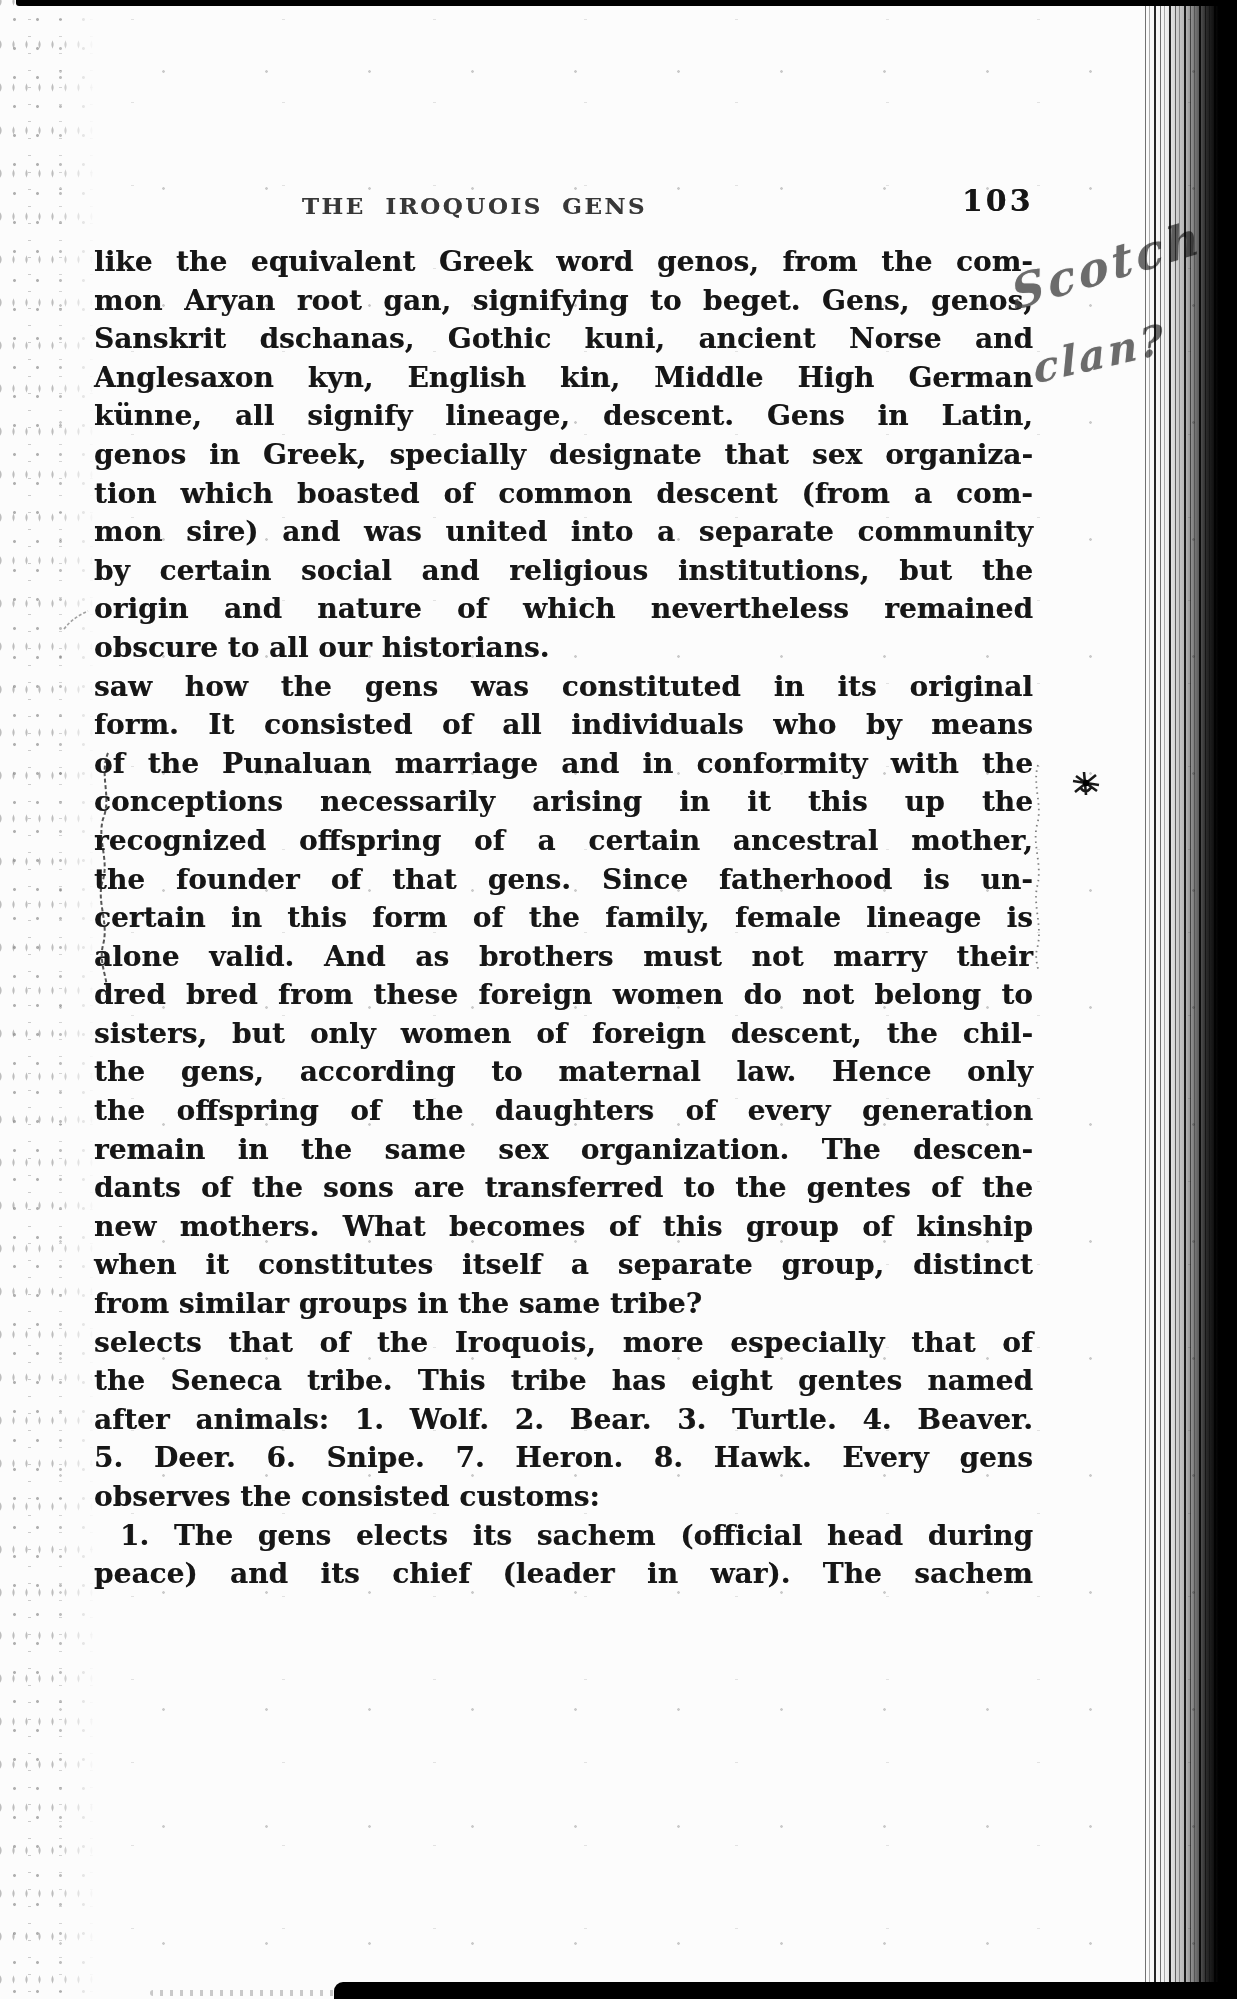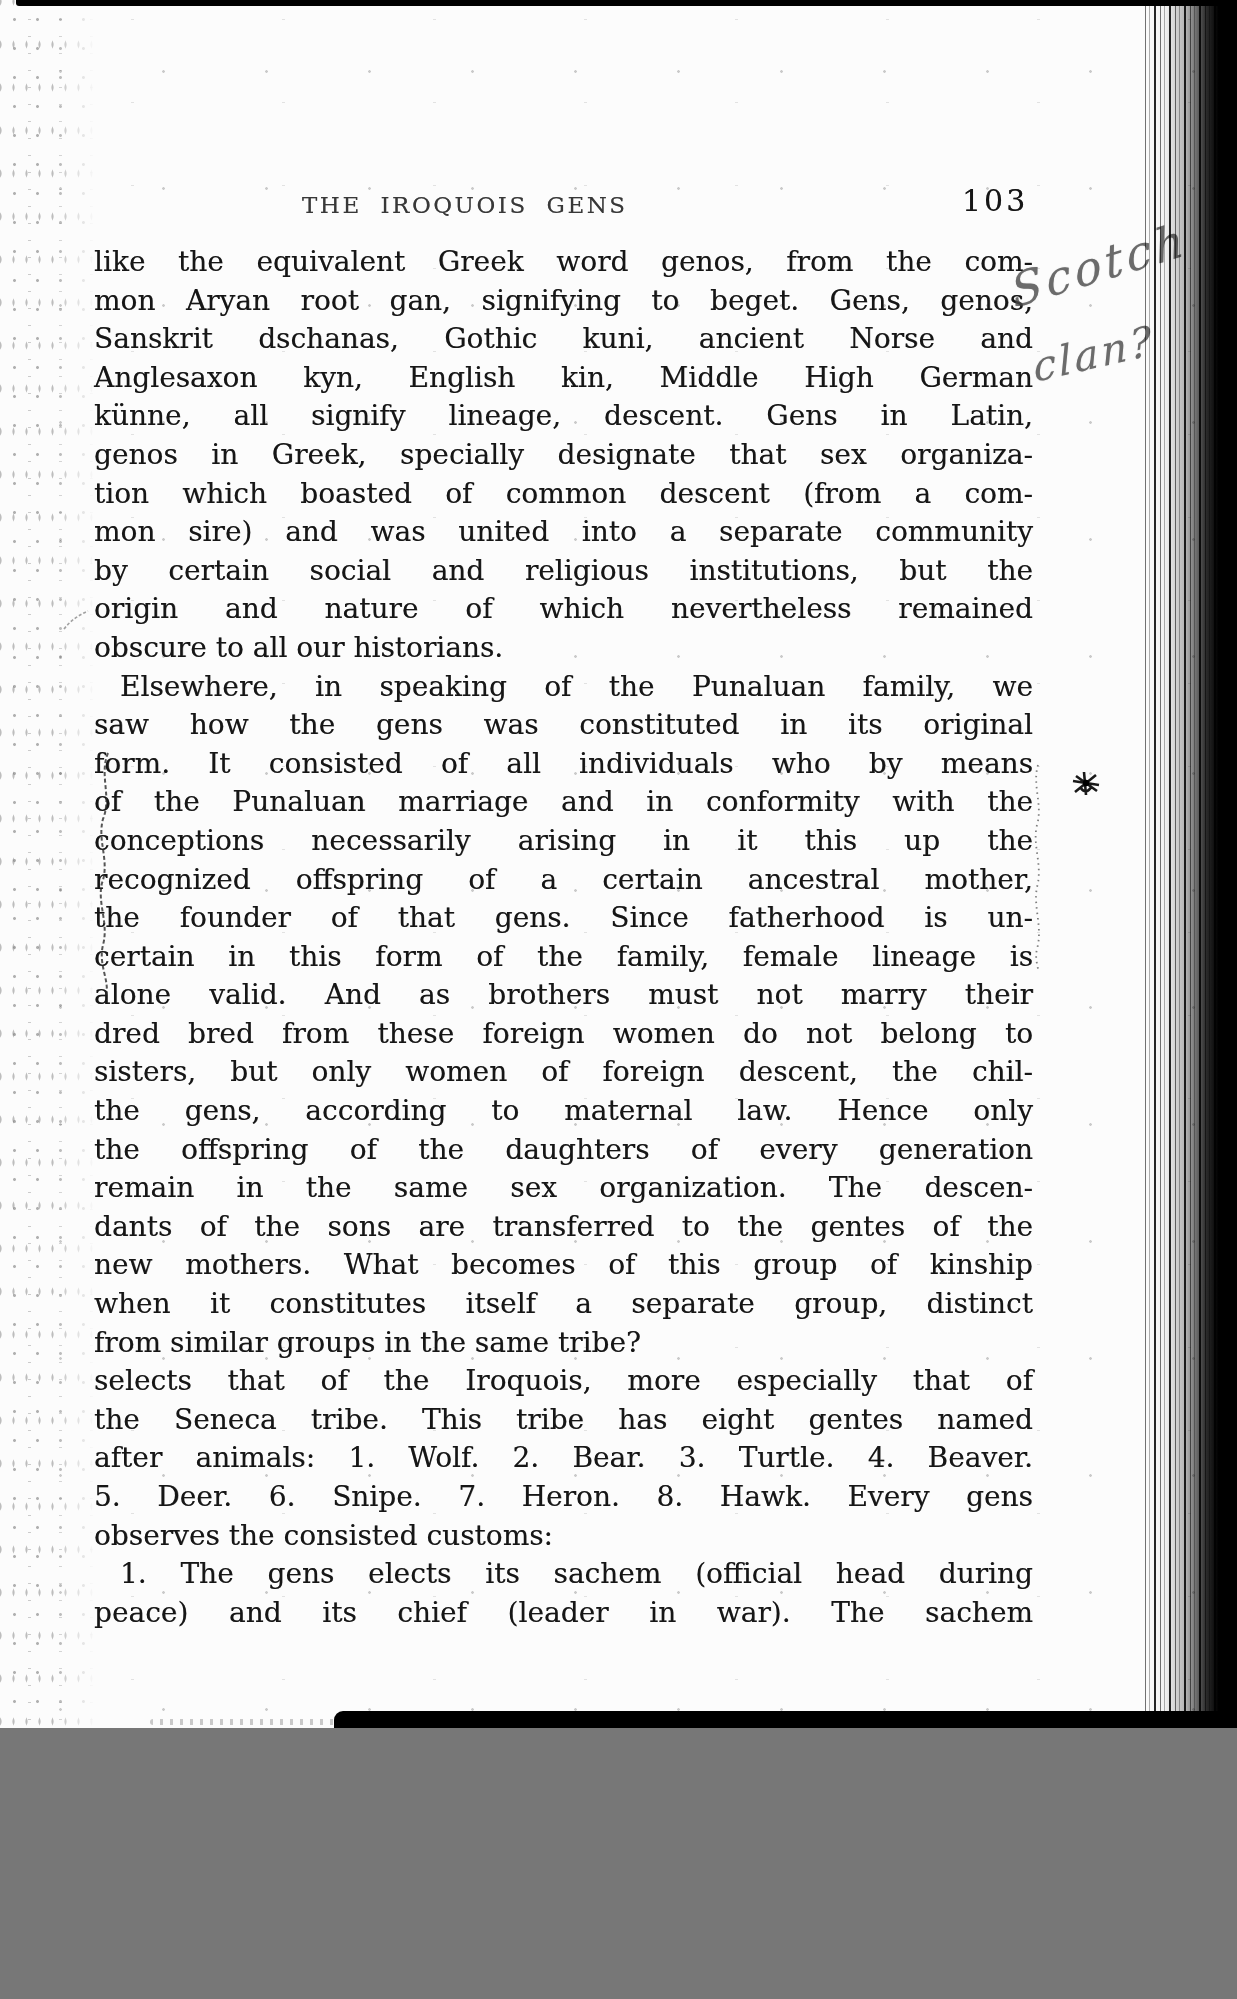--- a/index.html
+++ b/index.html
@@ -1,24 +1,25 @@
 <!DOCTYPE html>
 <html><head>
 <meta charset="utf-8">
 <style>
   html,body{margin:0;padding:0;background:#777;}
   .page{
-    position:relative; width:1237px; height:1728px; overflow:hidden;
+    position:relative; width:1237px; height:1999px; overflow:hidden;
     background-color:#fcfcfc;
     background-image:
       radial-gradient(rgba(0,0,0,0.20) 1px, transparent 1.5px),
       radial-gradient(rgba(0,0,0,0.10) 1px, transparent 1.5px);
     background-size: 103px 117px, 151px 83px;
     background-position: 9px 13px, 57px 61px;
     font-family:"DejaVu Serif","Liberation Serif",serif;
+    font-weight:bold;
   }
   
   .noise-left{
     position:absolute; left:0; top:0; width:96px; height:100%; z-index:1;
     background-image:
       radial-gradient(rgba(0,0,0,0.60) 1px, transparent 1.6px),
       radial-gradient(rgba(0,0,0,0.38) 1px, transparent 1.6px),
       radial-gradient(rgba(0,0,0,0.50) 0.8px, transparent 1.3px);
     background-size: 23px 29px, 31px 17px, 13px 43px;
     background-position: 3px 5px, 14px 11px, 7px 23px;
@@ -94,21 +95,20 @@
       <div class="line">mon Aryan root gan, signifying to beget. Gens, genos,</div>
       <div class="line">Sanskrit dschanas, Gothic kuni, ancient Norse and</div>
       <div class="line">Anglesaxon kyn, English kin, Middle High German</div>
       <div class="line">künne, all signify lineage, descent. Gens in Latin,</div>
       <div class="line">genos in Greek, specially designate that sex organiza-</div>
       <div class="line">tion which boasted of common descent (from a com-</div>
       <div class="line">mon sire) and was united into a separate community</div>
       <div class="line">by certain social and religious institutions, but the</div>
       <div class="line">origin and nature of which nevertheless remained</div>
       <div class="line para-end">obscure to all our historians.</div>
-      <div class="line indent">Elsewhere, in speaking of the Punaluan family, we</div>
       <div class="line">saw how the gens was constituted in its original</div>
       <div class="line">form. It consisted of all individuals who by means</div>
       <div class="line">of the Punaluan marriage and in conformity with the</div>
       <div class="line">conceptions necessarily arising in it this up the</div>
       <div class="line">recognized offspring of a certain ancestral mother,</div>
       <div class="line">the founder of that gens. Since fatherhood is un-</div>
       <div class="line">certain in this form of the family, female lineage is</div>
       <div class="line">alone valid. And as brothers must not marry their</div>
       <div class="line">dred bred from these foreign women do not belong to</div>
       <div class="line">sisters, but only women of foreign descent, the chil-</div>

